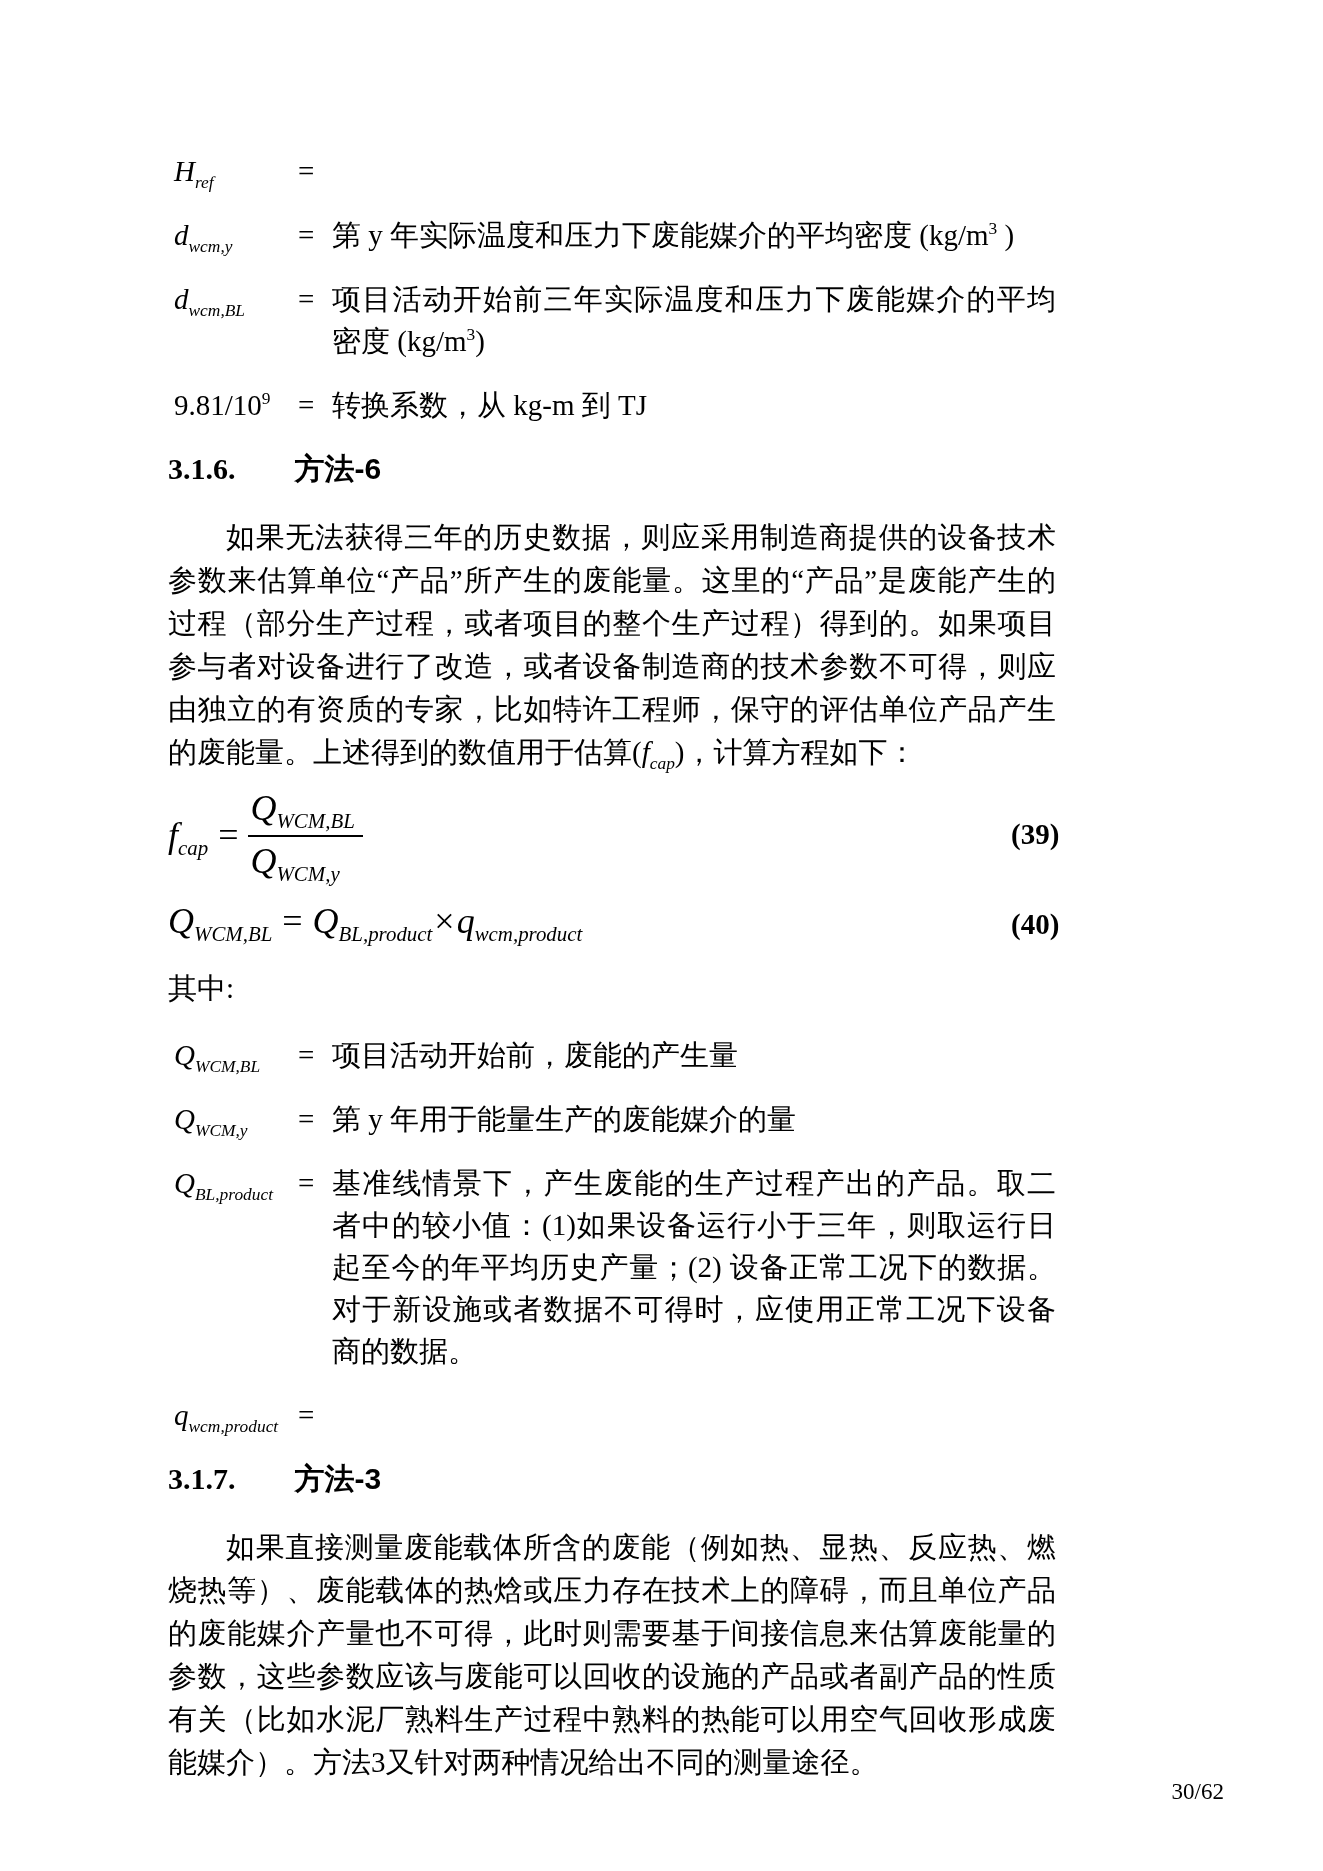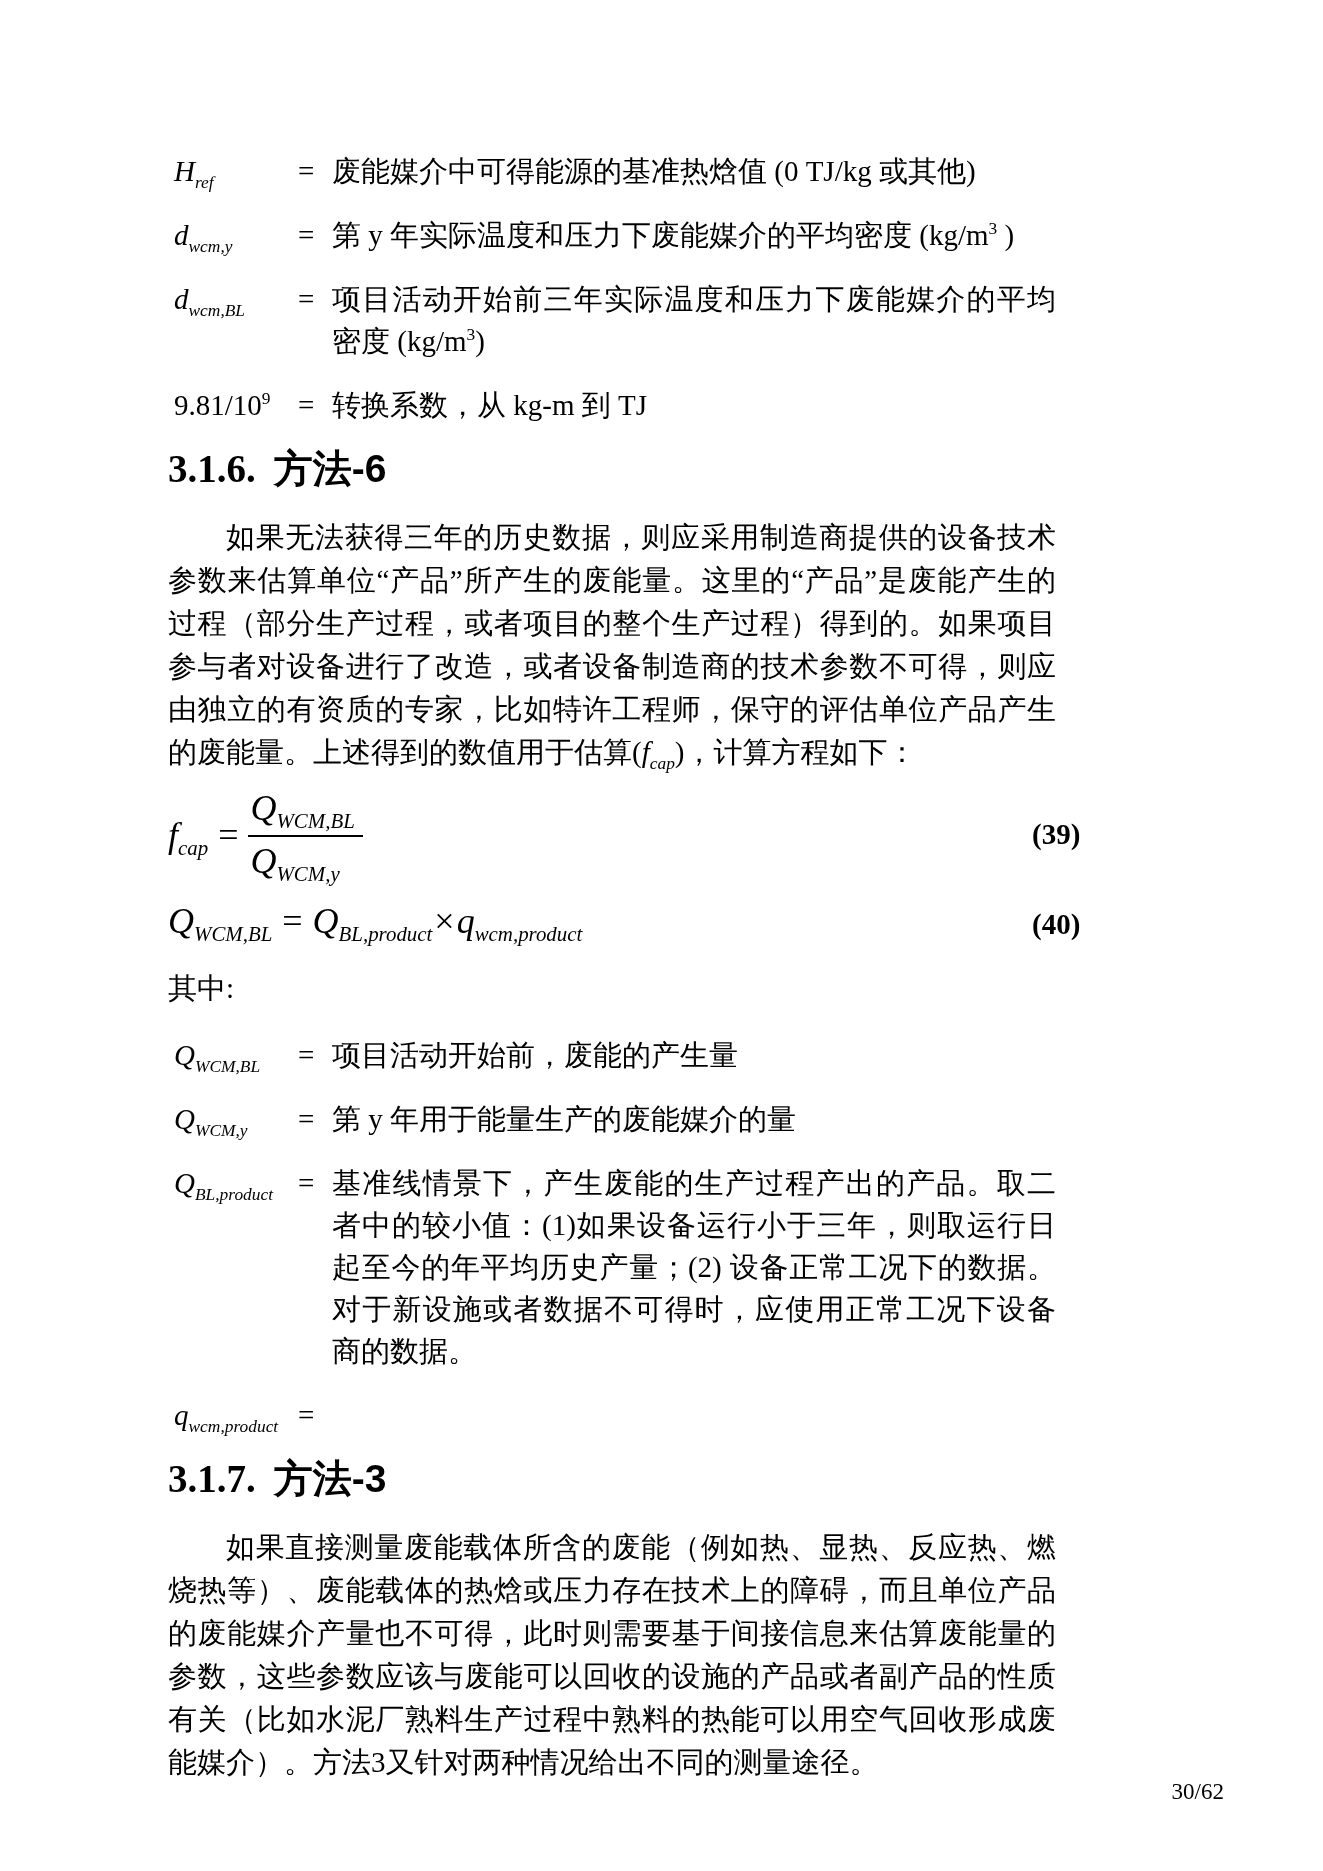--- a/index.html
+++ b/index.html
@@ -50,23 +50,24 @@
   sup.small-sup {
     font-size: 0.60em;
     line-height: 0;
   }
 
   
   .heading {
     display: flex;
     align-items: flex-start;
     margin: 16px 0 26px 0;
-    font-size: 39px;
+    font-size: 30px;
     line-height: 42px;
     font-weight: bold;
+    gap: 41px;
   }
   .heading .h-num {
     font-family: "Liberation Serif", "DejaVu Serif", serif;
     margin-right: 18px;
   }
   .heading .h-title {
     font-family: "Liberation Sans", "DejaVu Sans", sans-serif;
   }
 
   
@@ -107,21 +108,21 @@
     align-items: flex-start;
     vertical-align: middle;
   }
   .frac-num {
     border-bottom: 2px solid #000;
     padding: 0 8px 6px 2px;
   }
   .frac-den { padding: 4px 8px 0 2px; }
   .eq-number {
     position: absolute;
-    left: 864px;
+    left: 843px;
     top: 50%;
     transform: translateY(-50%);
     font-style: normal;
     font-weight: bold;
     font-size: 29px;
   }
 
   .among {
     font-size: 29px;
     line-height: 43px;
@@ -141,21 +142,20 @@
 </head>
 <body>
 
 <div class="page">
 
   <div class="def-list">
 
     <div class="def-row">
       <span class="def-term"><i>H</i><sub class="small-sub">ref</sub></span>
       <span class="def-eq">=</span>
-      <span class="def-text"><span>废能媒介中可得能源的基准热焓值 (0 TJ/kg 或其他)</span></span>
     </div>
 
     <div class="def-row">
       <span class="def-term"><i>d</i><sub class="small-sub">wcm,y</sub></span>
       <span class="def-eq">=</span>
       <span class="def-text"><span>第 y 年实际温度和压力下废能媒介的平均密度 (kg/m</span><sup class="small-sup">3</sup><span> )</span></span>
     </div>
 
     <div class="def-row">
       <span class="def-term"><i>d</i><sub class="small-sub">wcm,BL</sub></span>

